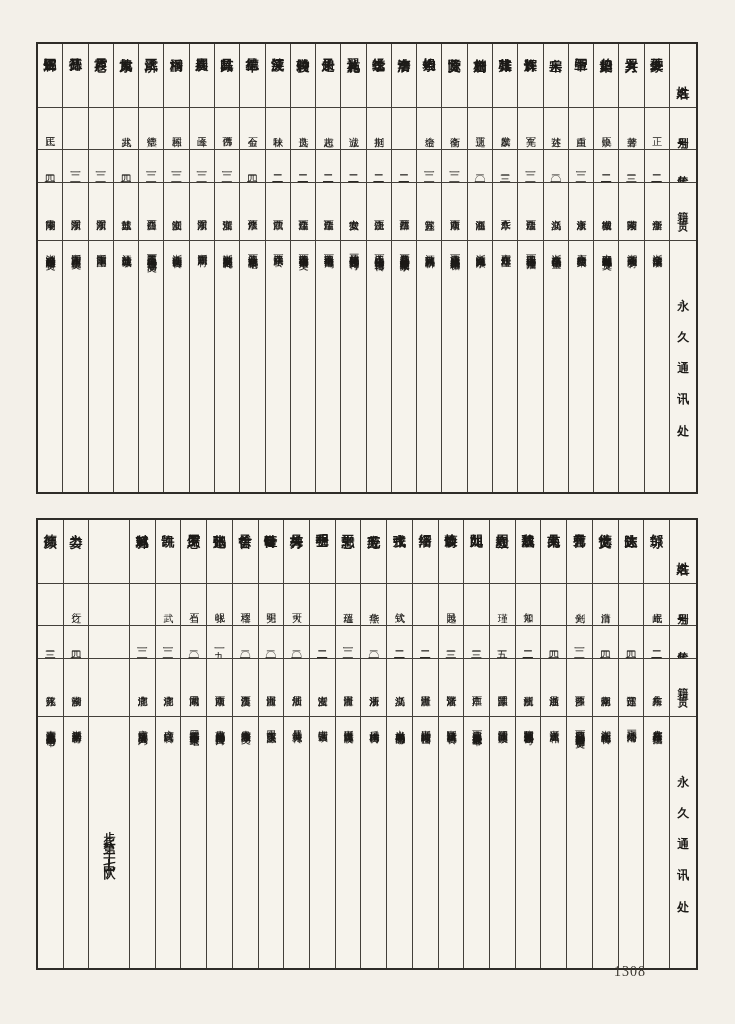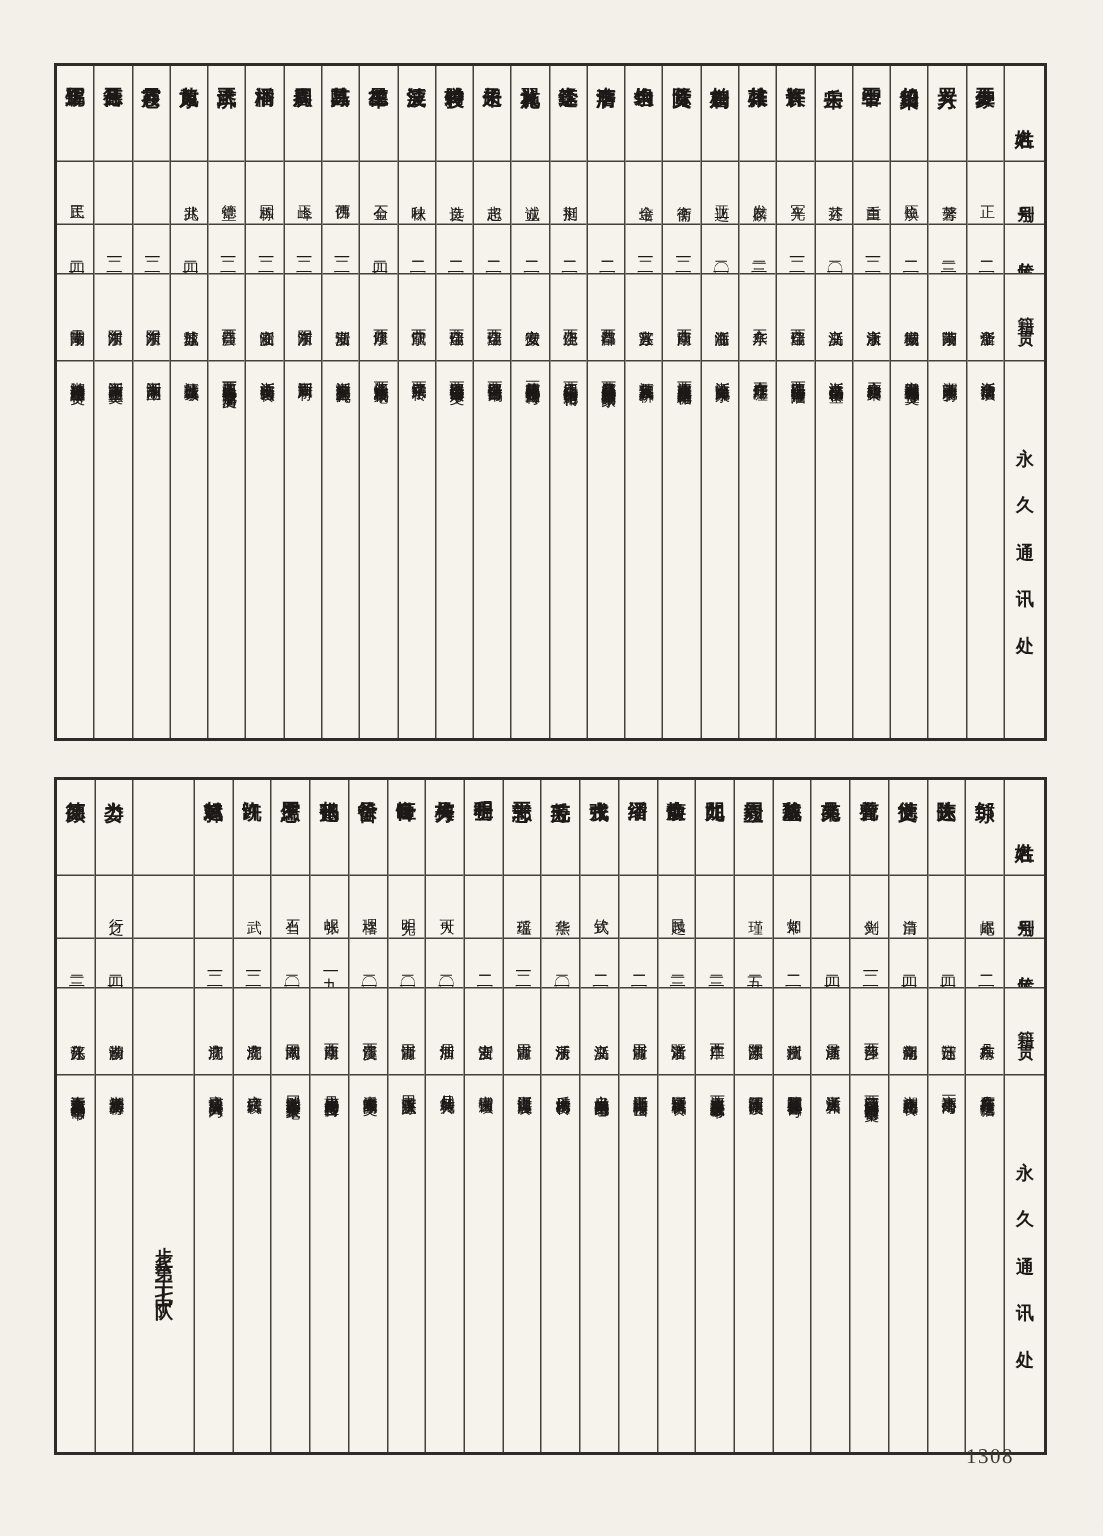--- a/index.html
+++ b/index.html
@@ -48,21 +48,21 @@
   .header-col .cell{font-weight:bold;}
   .header-col .name-cell{font-size:13px;justify-content:center;padding-top:0;}
   .header-col .alias-cell,.header-col .age-cell,.header-col .origin-cell{font-size:11px;}
   .header-col .origin-cell{letter-spacing:0.9em;}
   .header-col .addr-cell{
     font-size:12px;justify-content:center;padding-top:0;
     letter-spacing:2.6em;
   }
   .note-cell-text{font-size:12px;letter-spacing:0.45em;justify-content:center;padding-top:0;font-weight:bold;}
   .page-number{
-    position:absolute;left:644px;top:964px;
+    position:absolute;left:614px;top:964px;
     font-size:14px;color:#3a362f;letter-spacing:1px;
   }
 </style>
 </head>
 <body>
 
 <div class="page">
 
   <div class="roster" id="table1">
       <div class="col header-col">

